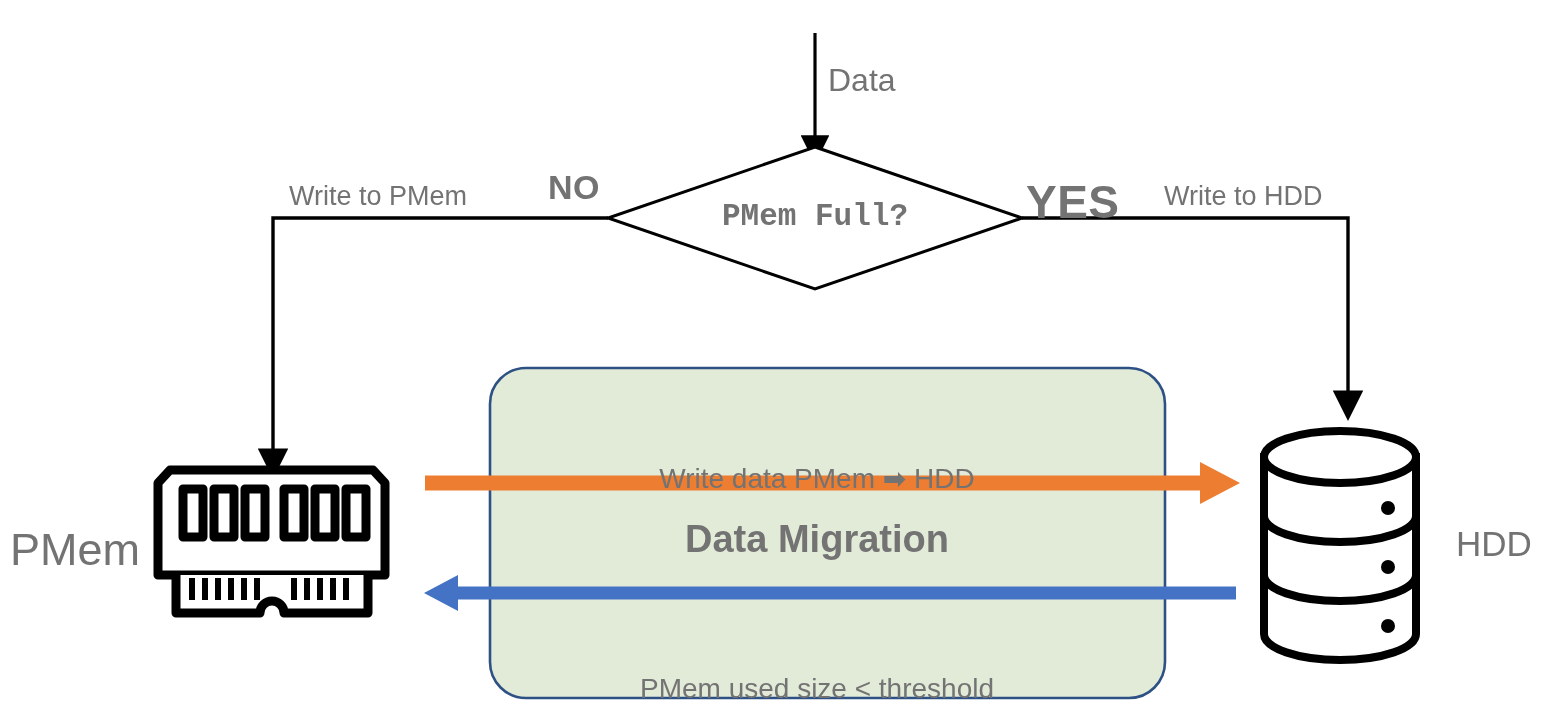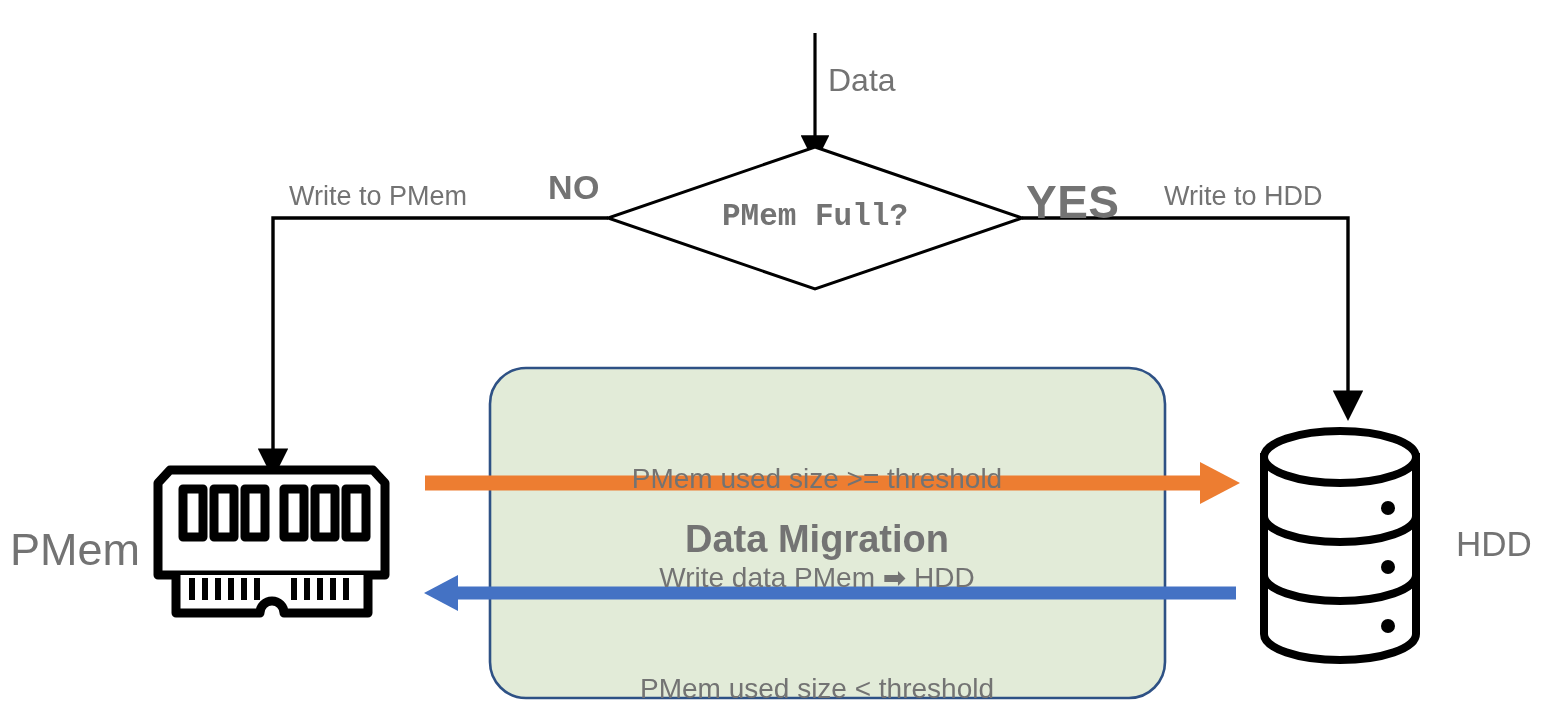--- a/index.html
+++ b/index.html
@@ -120,21 +120,20 @@
   <div class="txt t-no">NO</div>
   <div class="txt t-yes">YES</div>
   <div class="txt t-writepmem">Write to PMem</div>
   <div class="txt t-writehdd">Write to HDD</div>
   <div class="txt t-diamond">PMem Full?</div>
 
   <div class="txt t-pmem">PMem</div>
   <div class="txt t-hdd">HDD</div>
 
   <div class="txt t-top-cond">
-    <div>PMem used size &gt;= threshold</div>
     <div><span>Write data PMem </span><span class="glyph-arrow">➡</span><span> HDD</span></div>
   </div>
 
   <div class="txt t-mid-title">Data Migration</div>
 
   <div class="txt t-bot-cond">
     <div>PMem used size &lt; threshold</div>
     
   </div>
 

